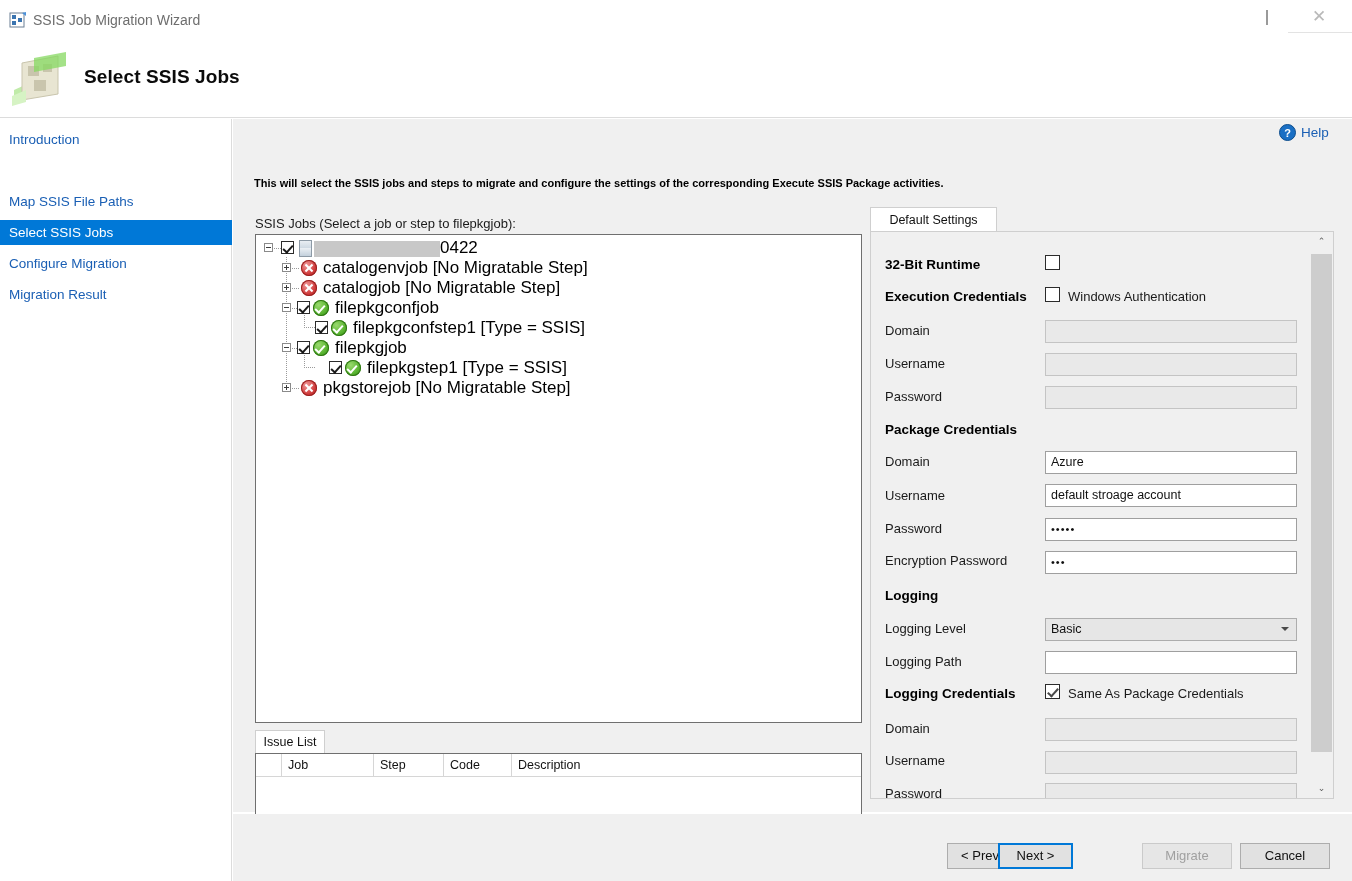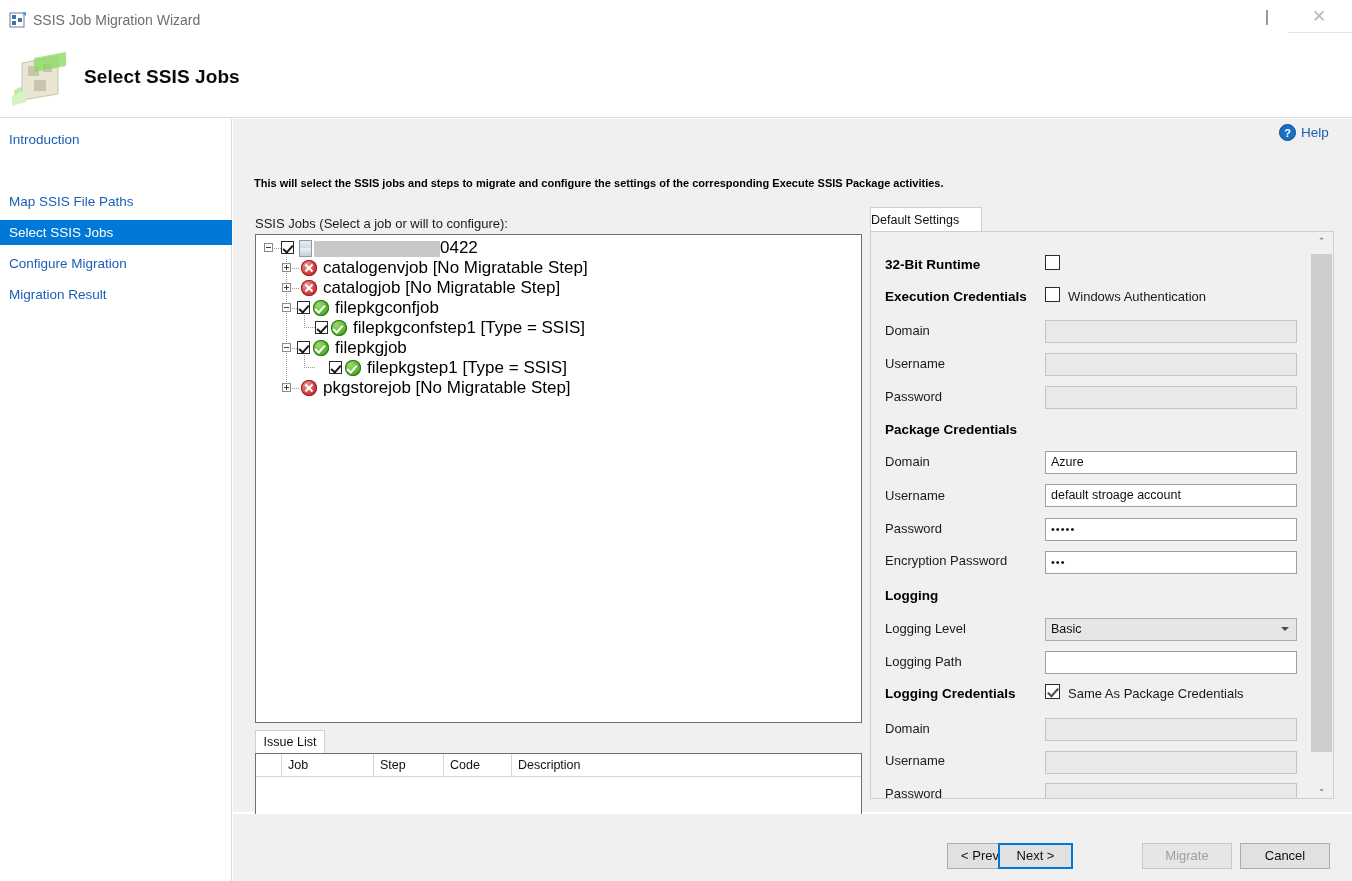--- a/index.html
+++ b/index.html
@@ -195,23 +195,23 @@
   }
   .ih {
     position: absolute; top: 0; height: 22px; line-height: 22px;
     font-size: 12.5px; color: #111111;
     border-right: 1px solid #d6d6d6;
     padding-left: 6px;
   }
 
   
   #set-tab {
-    position: absolute; left: 637px; top: 88px; width: 112px; height: 25px;
+    position: absolute; left: 637px; top: 88px; width: 127px; height: 25px;
     background: #ffffff; border: 1px solid #cfcfcf; border-bottom: none;
-    font-size: 12.5px; line-height: 24px; text-align: left; color: #101010;
+    font-size: 12.5px; line-height: 24px; text-align: center; color: #101010;
   }
   #set-panel {
     position: absolute; left: 637px; top: 112px; width: 464px; height: 568px;
     background: #f0f0f0;
     border: 1px solid #cfcfcf;
     overflow: hidden;
   }
   .sect {
     position: absolute; left: 14px;
     font-size: 13.5px; font-weight: bold; color: #000000;
@@ -333,21 +333,21 @@
 
   <span id="help-icon">
     <svg width="17" height="17" viewBox="0 0 17 17">
       <circle cx="8.5" cy="8.5" r="8" fill="#1a6fc4" stroke="#0d4d8c" stroke-width="1"></circle>
       <text x="8.5" y="12.5" font-size="11" font-family="Liberation Sans, sans-serif" fill="#ffffff" text-anchor="middle" font-weight="bold">?</text>
     </svg>
   </span>
   <span id="help-text">Help</span>
 
   <div id="instruction">This will select the SSIS jobs and steps to migrate and configure the settings of the corresponding Execute SSIS Package activities.</div>
-  <div id="tree-label">SSIS Jobs (Select a job or will to configure):</div>
+  <div id="tree-label">SSIS Jobs (Select a job or step to filepkgjob):</div>
 
   <div id="treeview">
 
     <div class="tnode" style="left:0; top:3px; width:600px">
       <div class="expander" style="left:8px; top:5px"></div>
       <div class="dotline" style="left:18px; top:10px; width:7px"></div>
       <div class="chk checked" style="left:25px; top:3px"></div>
       <span id="server-icon" style="left:43px; top:2px"></span>
       <span id="redaction" style="left:58px; top:3px; width:126px"></span>
       <span class="tlabel" style="left:184px">0422</span>

